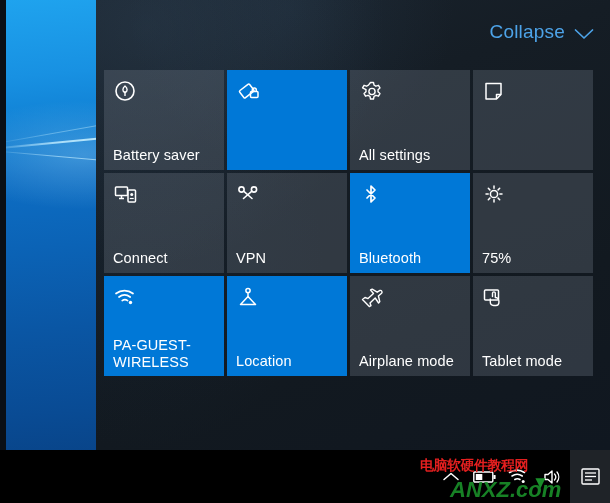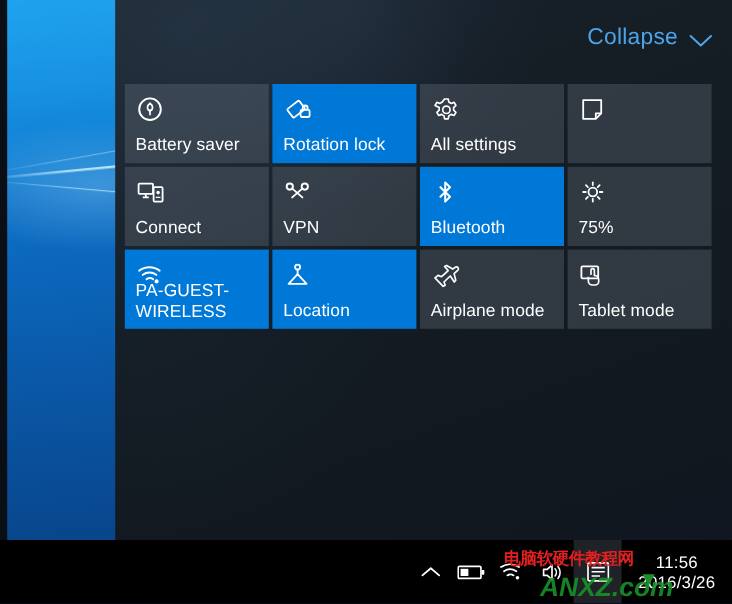--- a/index.html
+++ b/index.html
@@ -99,21 +99,21 @@
     left: 8px;
     top: 70px;
     width: 498px;
     display: flex;
     flex-wrap: wrap;
     gap: 3px 3px;
   }
   .tile {
     position: relative;
     width: 120px;
-    height: 66px;
+    height: 100px;
     box-sizing: border-box;
     padding: 9px 9px 0 9px;
     cursor: pointer;
     overflow: hidden;
   }
   .tile.off {
     background: rgba(118,130,142,0.30);
   }
   .tile.on {
     background: #0078d7;
@@ -262,21 +262,20 @@
       </div>
 
       <div class="tile on">
         <span class="tile-icon">
           <svg width="26" height="26" viewBox="0 0 26 26">
             <rect x="4.5" y="6.5" width="12.5" height="9" rx="1.2" transform="rotate(-38 10.7 11)" fill="none" stroke="#fff" stroke-width="1.5"></rect>
             <rect x="14.5" y="11.5" width="7.5" height="6" rx="1" fill="none" stroke="#fff" stroke-width="1.5"></rect>
             <path d="M16.3 11.5 v-1.6 a2 2 0 0 1 4 0 v1.6" fill="none" stroke="#fff" stroke-width="1.5"></path>
           </svg>
         </span>
-        <span class="tile-label">Rotation lock</span>
       </div>
 
       <div class="tile off">
         <span class="tile-icon">
           <svg width="26" height="26" viewBox="0 0 26 26">
             <path d="M11.5 2.5 h3 l.55 2.6 a7.5 7.5 0 0 1 1.9 1.1 l2.5-.9 1.5 2.6 -1.95 1.75 a7.5 7.5 0 0 1 0 2.2 l1.95 1.75 -1.5 2.6 -2.5-.9 a7.5 7.5 0 0 1-1.9 1.1 l-.55 2.6 h-3 l-.55-2.6 a7.5 7.5 0 0 1-1.9-1.1 l-2.5.9 -1.5-2.6 1.95-1.75 a7.5 7.5 0 0 1 0-2.2 L3.55 7.9 l1.5-2.6 2.5.9 a7.5 7.5 0 0 1 1.9-1.1 Z" fill="none" stroke="#fff" stroke-width="1.4" stroke-linejoin="round"></path>
             <circle cx="13" cy="11.5" r="3.1" fill="none" stroke="#fff" stroke-width="1.4"></circle>
           </svg>
         </span>
         <span class="tile-label">All settings</span>
@@ -429,24 +428,20 @@
 
       <div class="tray-icon" id="action-center-tray">
         <svg width="19" height="17" viewBox="0 0 19 17">
           <rect x="1" y="1" width="17" height="15" rx="1" fill="none" stroke="#fff" stroke-width="1.4"></rect>
           <line x1="4" y1="5" x2="15" y2="5" stroke="#fff" stroke-width="1.3"></line>
           <line x1="4" y1="8.5" x2="15" y2="8.5" stroke="#fff" stroke-width="1.3"></line>
           <line x1="4" y1="12" x2="11" y2="12" stroke="#fff" stroke-width="1.3"></line>
         </svg>
       </div>
 
-      <div id="clock">
-        <div>11:56</div>
-        <div>2016/3/26</div>
-      </div>
 
     </div>
 
     <div id="watermark">
       <div id="wm-cn">电脑软硬件教程网</div>
       <div id="wm-en">ANXZ.com</div>
       <div id="wm-arrow">▼</div>
     </div>
   </div>
 

